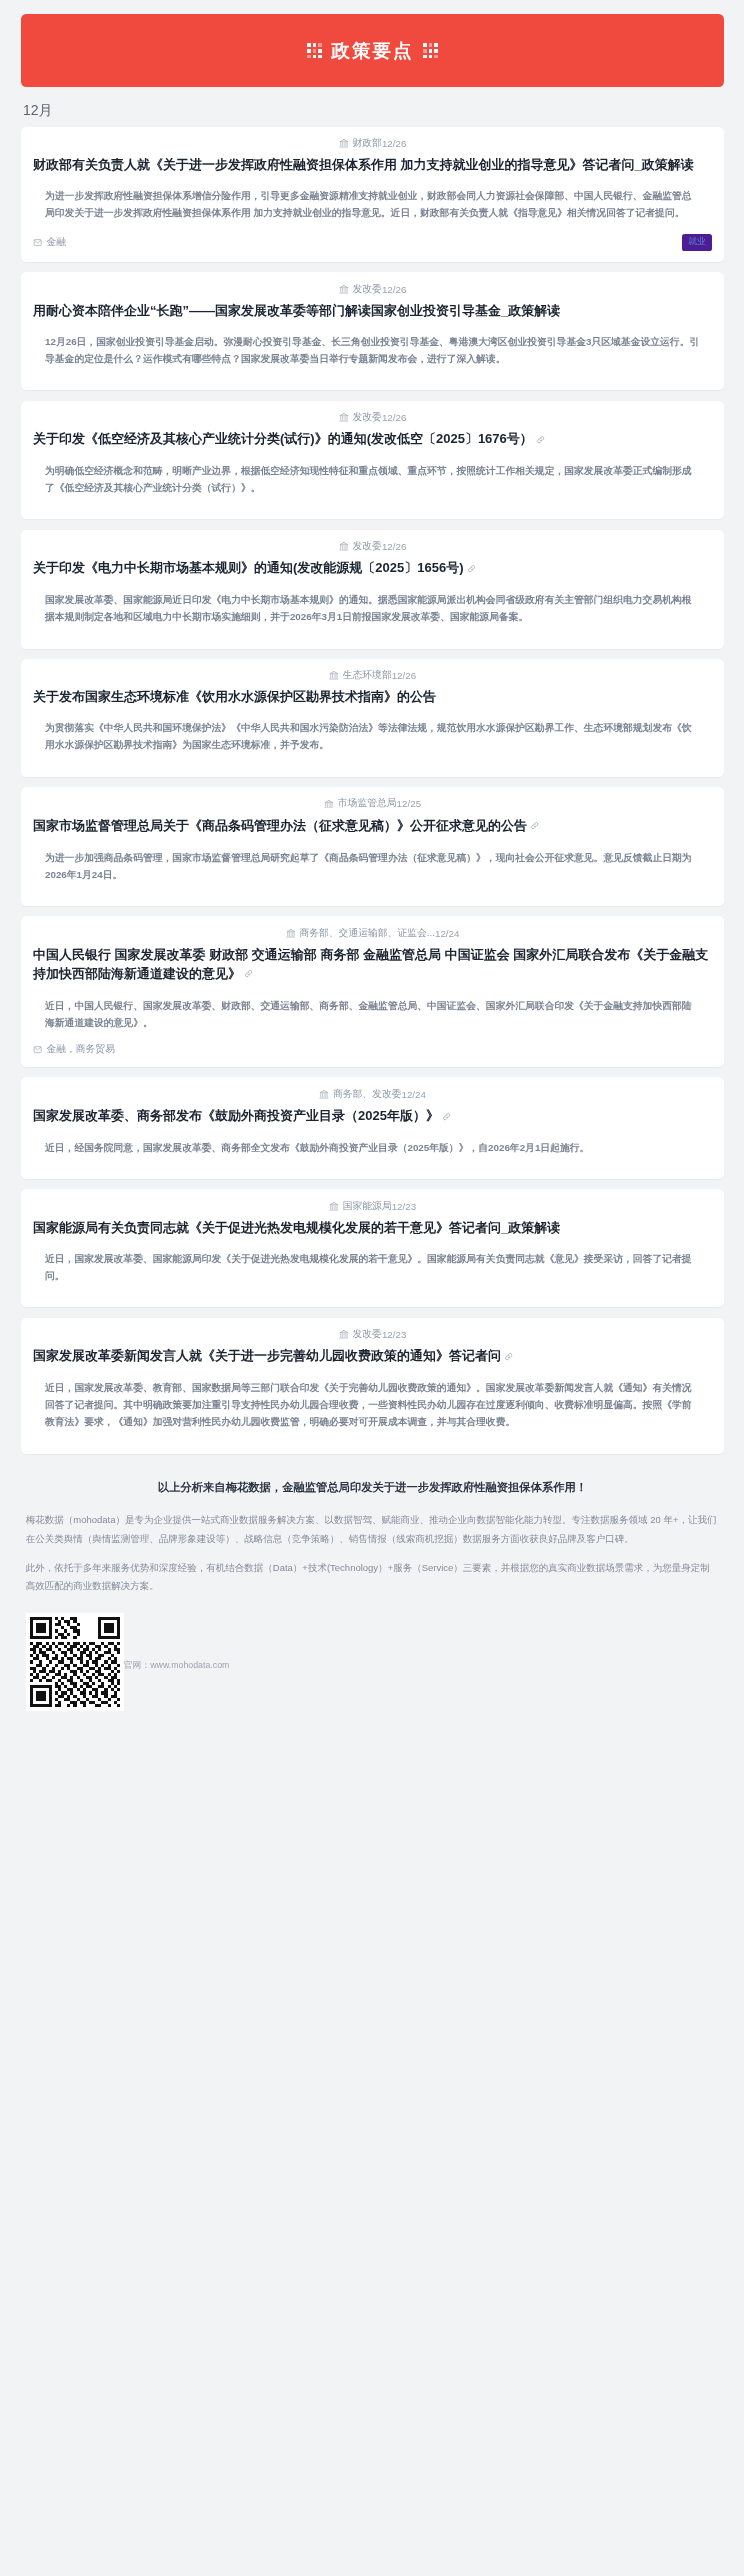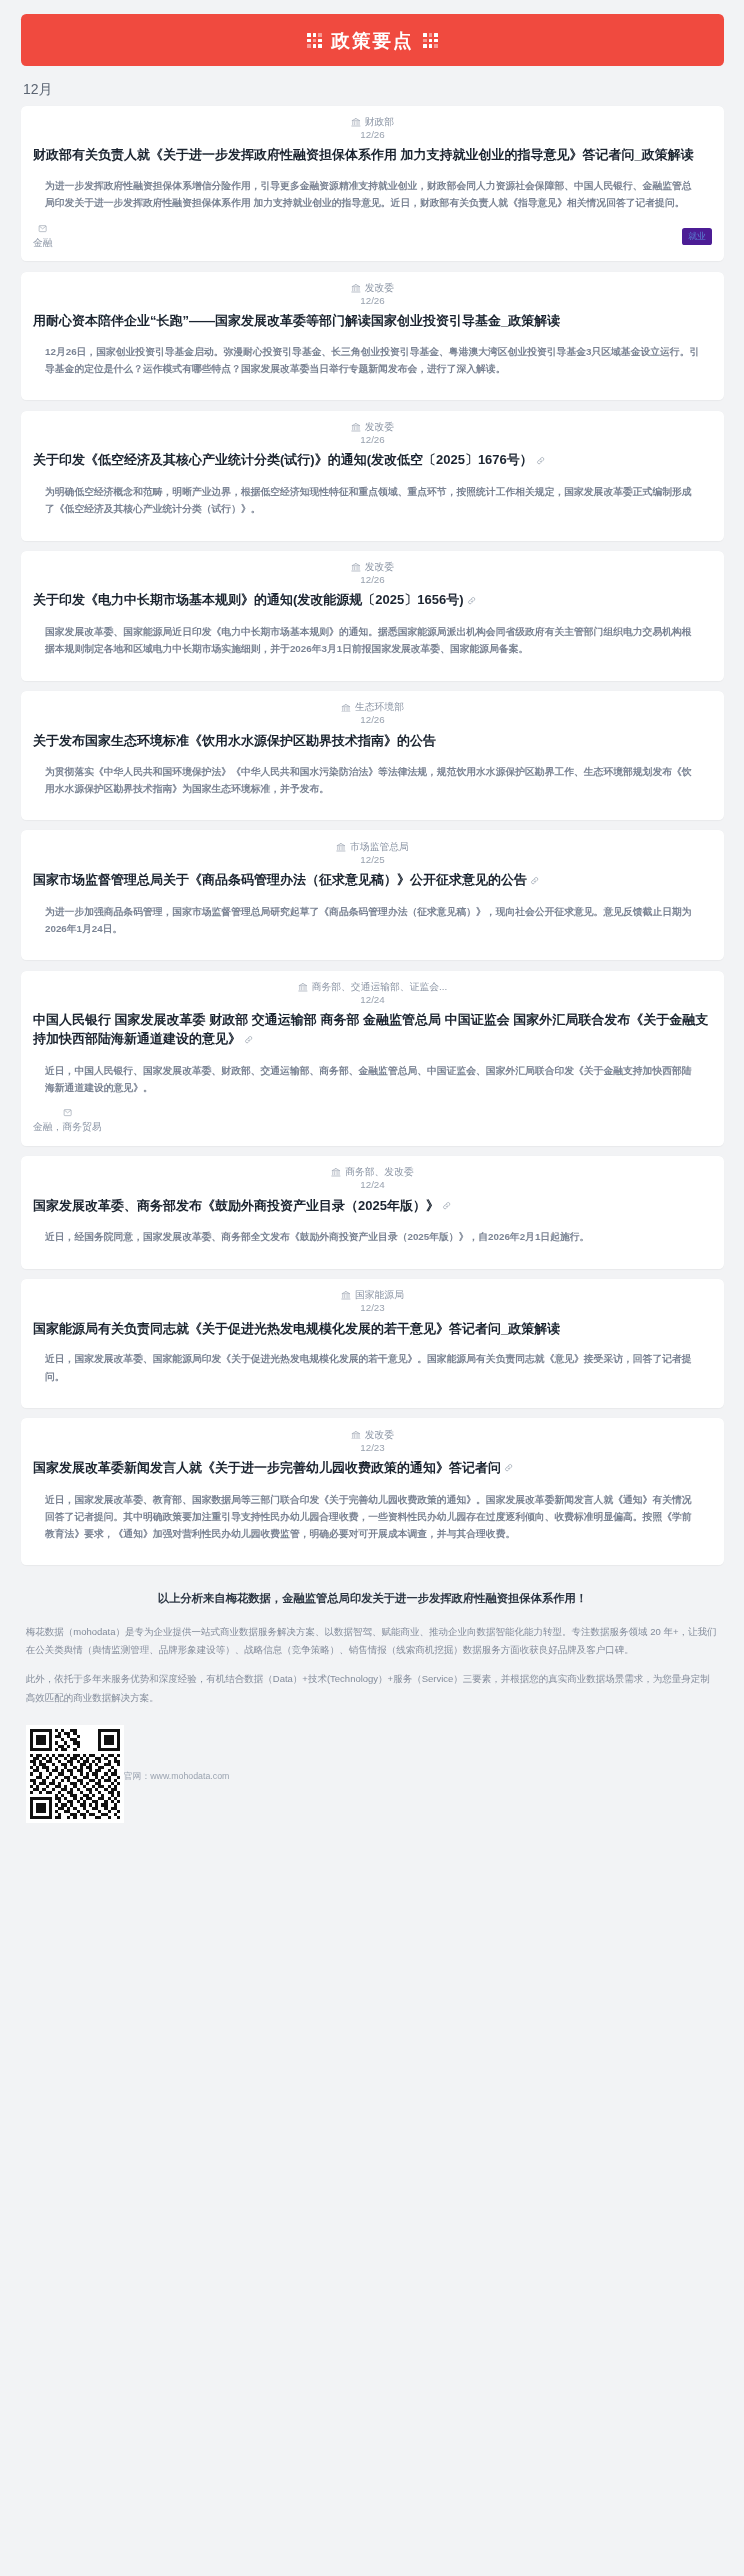--- a/index.html
+++ b/index.html
@@ -21,21 +21,21 @@
     padding: 0 0 20.6px 0;
   }
 
   
   .banner-wrap {
     padding: 14.4px 20.6px 11.3px 20.6px;
   }
   .banner {
     background: #f04a3f;
     border-radius: 5.2px;
-    height: 52px;
+    height: 73px;
     display: flex;
     align-items: center;
     justify-content: center;
     position: relative;
     overflow: hidden;
   }
   .banner-inner {
     display: flex;
     align-items: center;
     gap: 9.3px;
@@ -77,23 +77,22 @@
   }
   .card {
     background: #ffffff;
     border-radius: 5.2px;
     padding: 10.3px 12.4px 11.3px 12.4px;
     box-shadow: 0 0.5px 1px rgba(0,0,0,0.04);
   }
   .card-top {
     display: flex;
     align-items: center;
-    justify-content: flex-end;
+    justify-content: center;
     margin-bottom: 6.2px;
-    flex-direction: column;
   }
   .source {
     display: flex;
     align-items: center;
     gap: 4.1px;
     color: #8a94a4;
     font-size: 9.8px;
   }
   .bank-icon {
     width: 9.8px;
@@ -132,21 +131,20 @@
     align-items: center;
     justify-content: space-between;
     margin-top: 8.2px;
   }
   .tags {
     display: flex;
     align-items: center;
     gap: 4.1px;
     color: #8a94a4;
     font-size: 9.8px;
-    flex-direction: column;
   }
   .tag-icon {
     width: 9.3px; height: 9.3px;
     display: inline-block;
     position: relative;
   }
   .badge {
     background: #4c1d95;
     color: #5b87d6;
     font-size: 8.8px;

